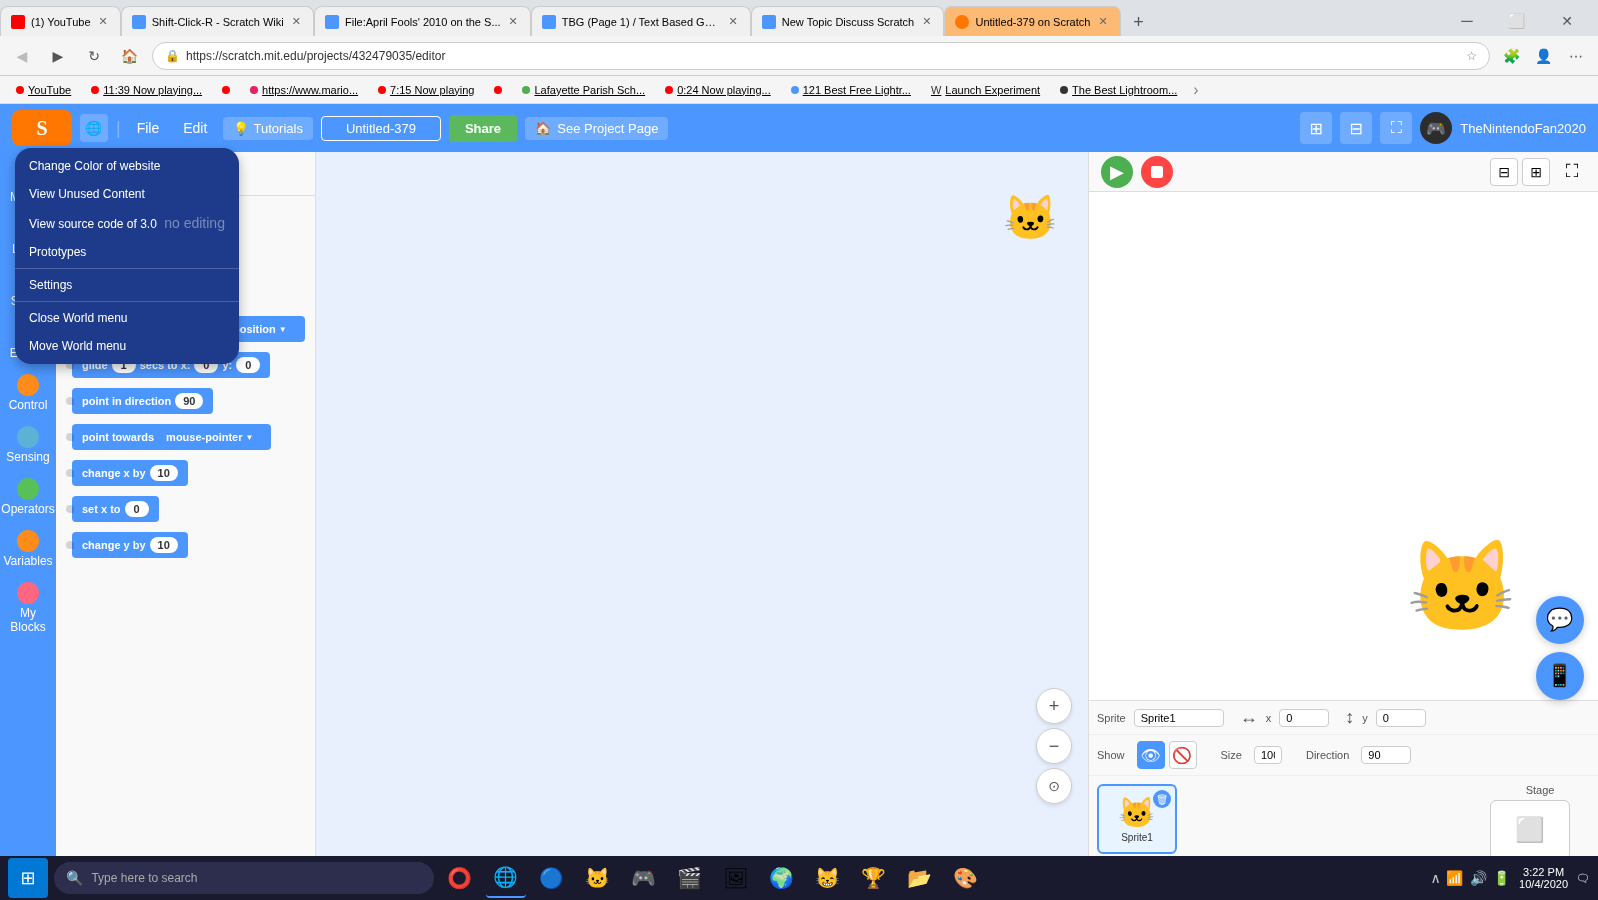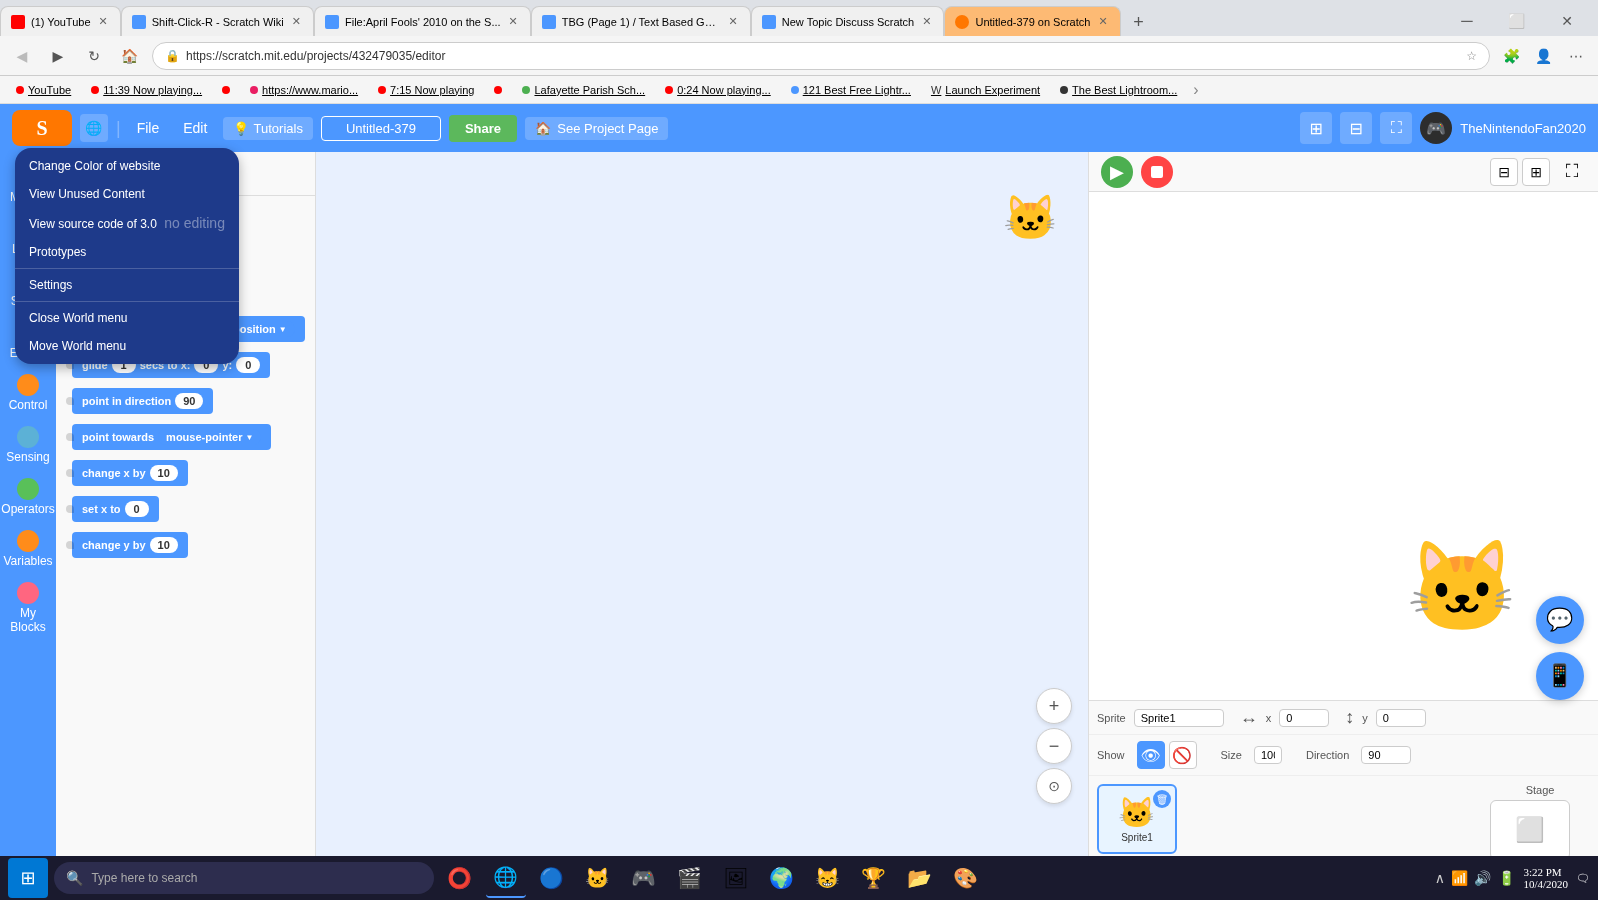--- a/index.html
+++ b/index.html
@@ -78,21 +78,21 @@
     
     .backpack-bar { height: 36px; background: #e0e0e0; display: flex; align-items: center; padding: 0 12px; font-size: 13px; color: #555; border-top: 1px solid #ccc; }
 
     
     .taskbar { width: 1598px; height: 44px; background: #1a1a2e; display: flex; align-items: center; padding: 0 8px; gap: 6px; position: absolute; bottom: 0; }
     .taskbar-start { width: 40px; height: 40px; background: #0078d4; border-radius: 4px; display: flex; align-items: center; justify-content: center; color: #fff; font-size: 18px; cursor: pointer; }
     .taskbar-search { display: flex; align-items: center; background: #2d2d4e; border-radius: 20px; height: 32px; padding: 0 12px; gap: 8px; flex: 1; max-width: 380px; }
     .taskbar-search-icon { color: #888; font-size: 14px; }
     .taskbar-search-text { color: #aaa; font-size: 12px; }
     .taskbar-right { margin-left: auto; display: flex; align-items: center; gap: 8px; color: #fff; font-size: 11px; }
-    .taskbar-time { text-align: left; font-family: Liberation Serif, serif; }
+    .taskbar-time { text-align: center; }
     .taskbar-icons { display: flex; gap: 6px; color: #ccc; font-size: 14px; }
 
     
     .sounds-tab-bar { display: flex; align-items: center; height: 44px; padding: 0 12px; border-bottom: 1px solid #ddd; background: #f9f9f9; }
     .sounds-tab { display: flex; align-items: center; gap: 6px; padding: 8px 16px; border-bottom: 2px solid #4c97ff; color: #4c97ff; font-size: 14px; font-weight: bold; cursor: pointer; }
 
     
     .zoom-controls { position: absolute; right: 16px; bottom: 60px; display: flex; flex-direction: column; gap: 4px; }
     .zoom-btn { width: 36px; height: 36px; background: #fff; border: 1px solid #ccc; border-radius: 50%; display: flex; align-items: center; justify-content: center; cursor: pointer; font-size: 18px; color: #555; box-shadow: 0 2px 4px rgba(0,0,0,0.1); }
 

